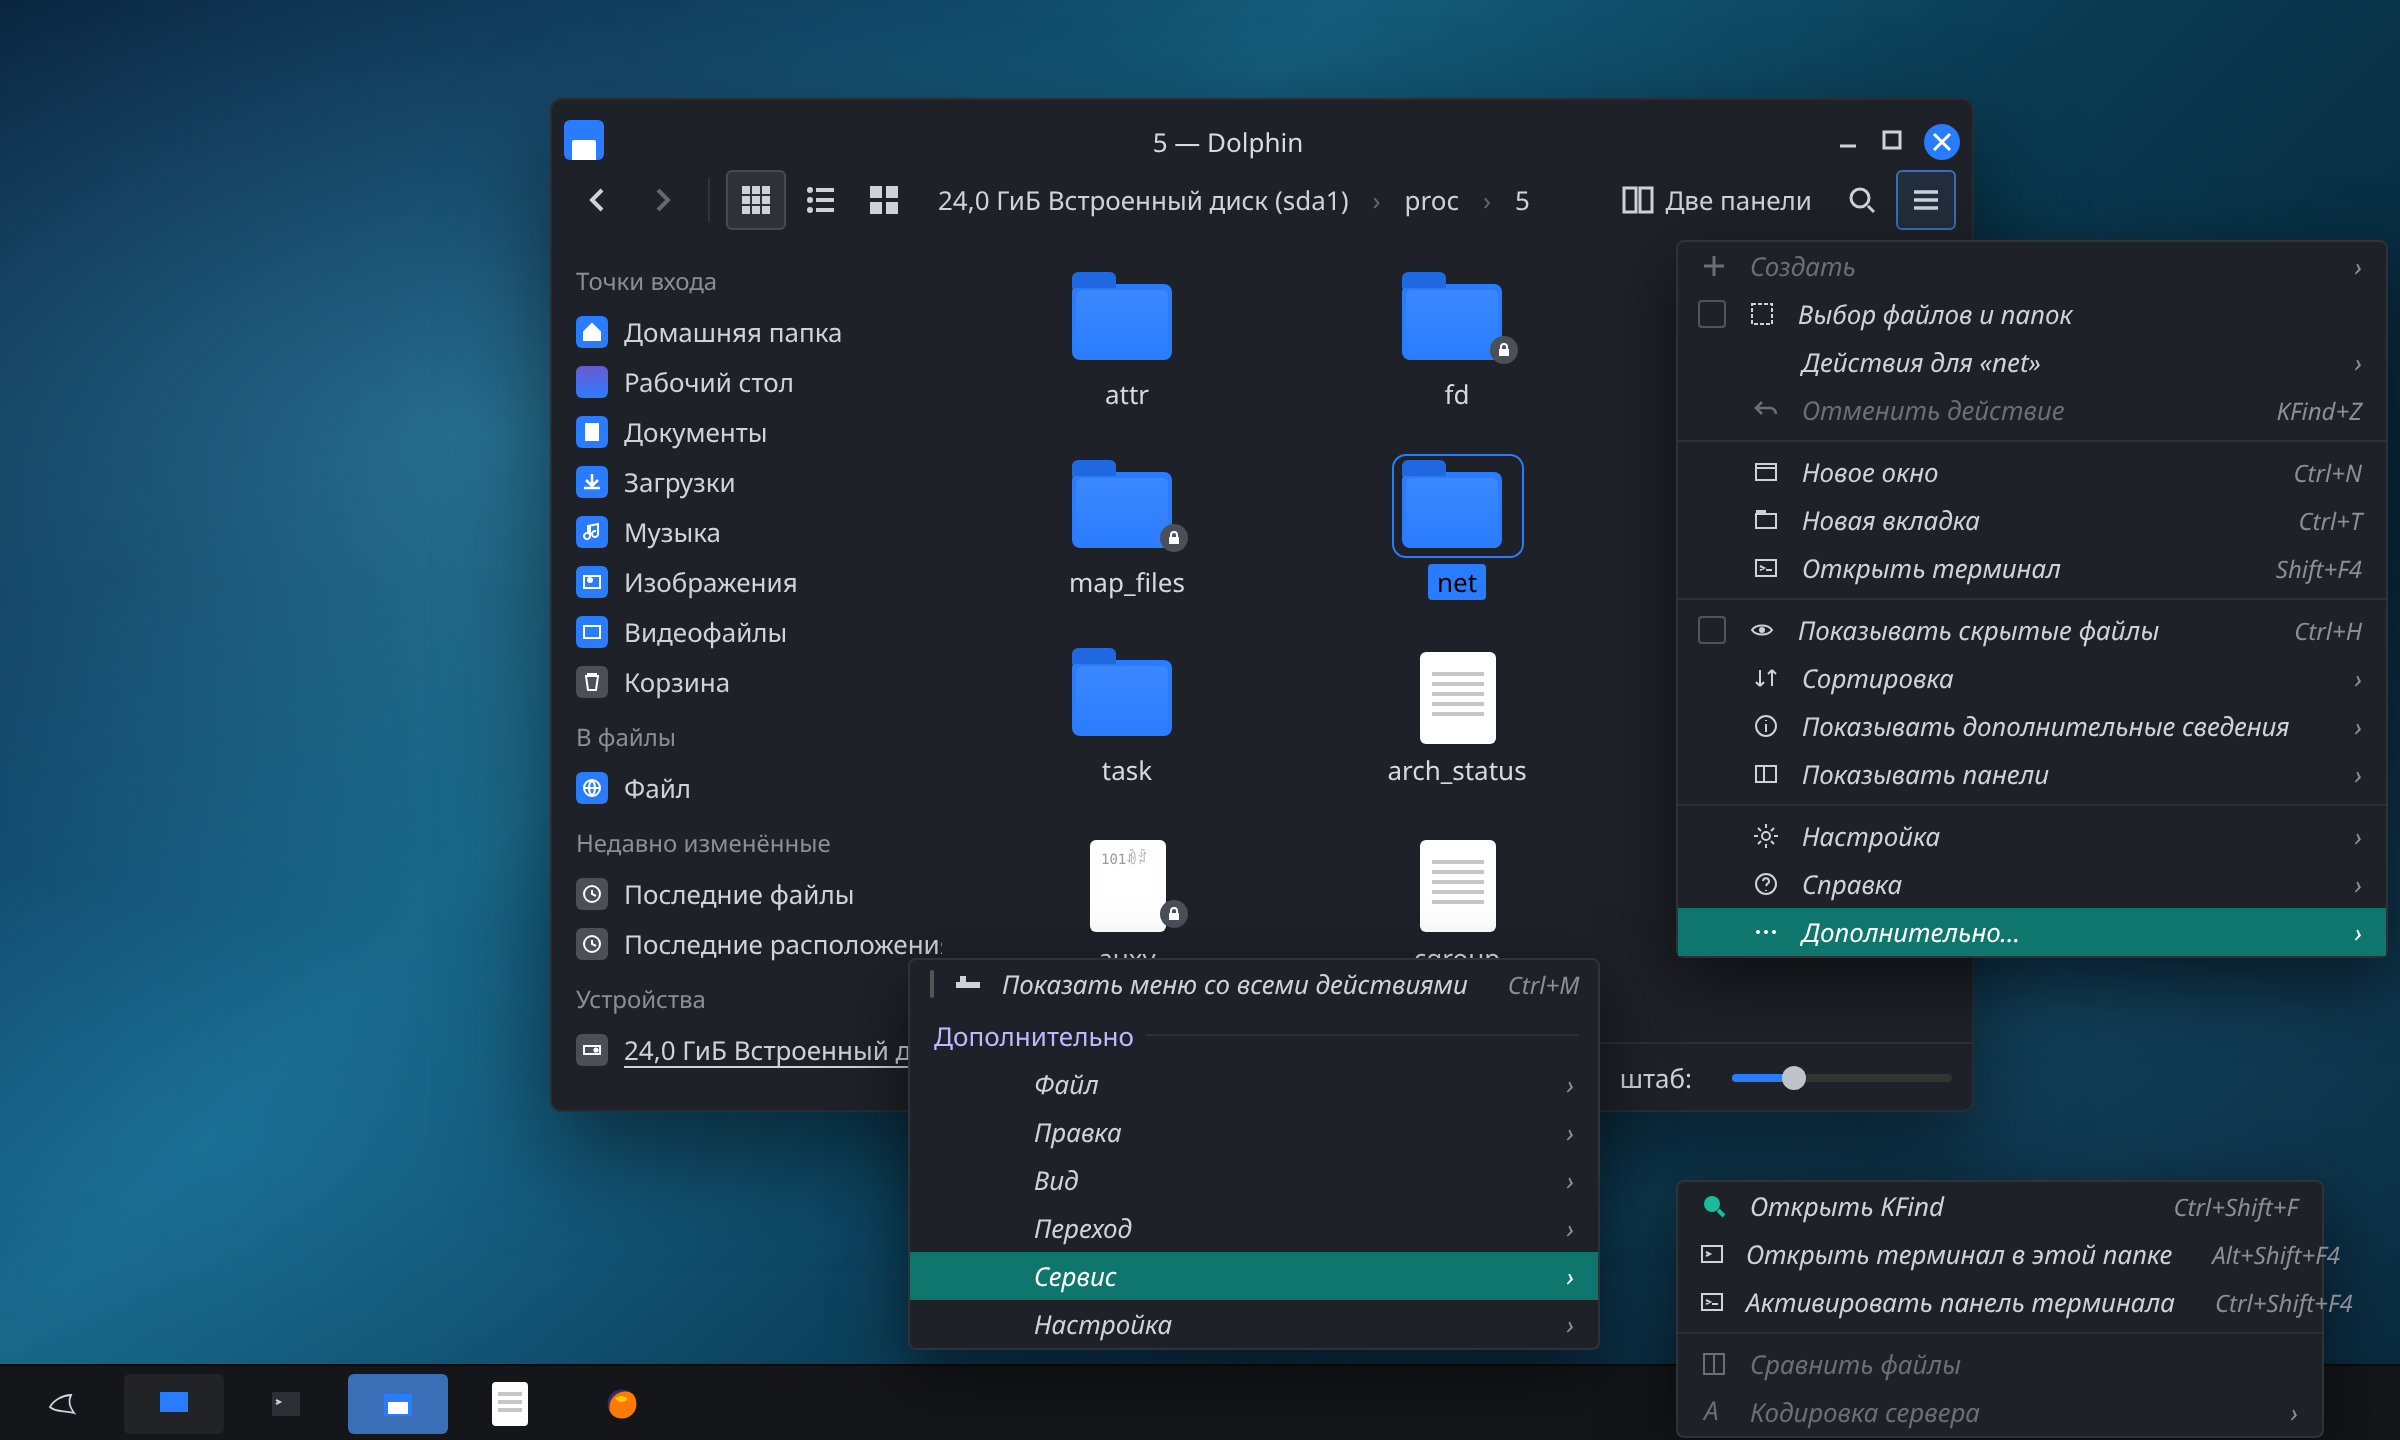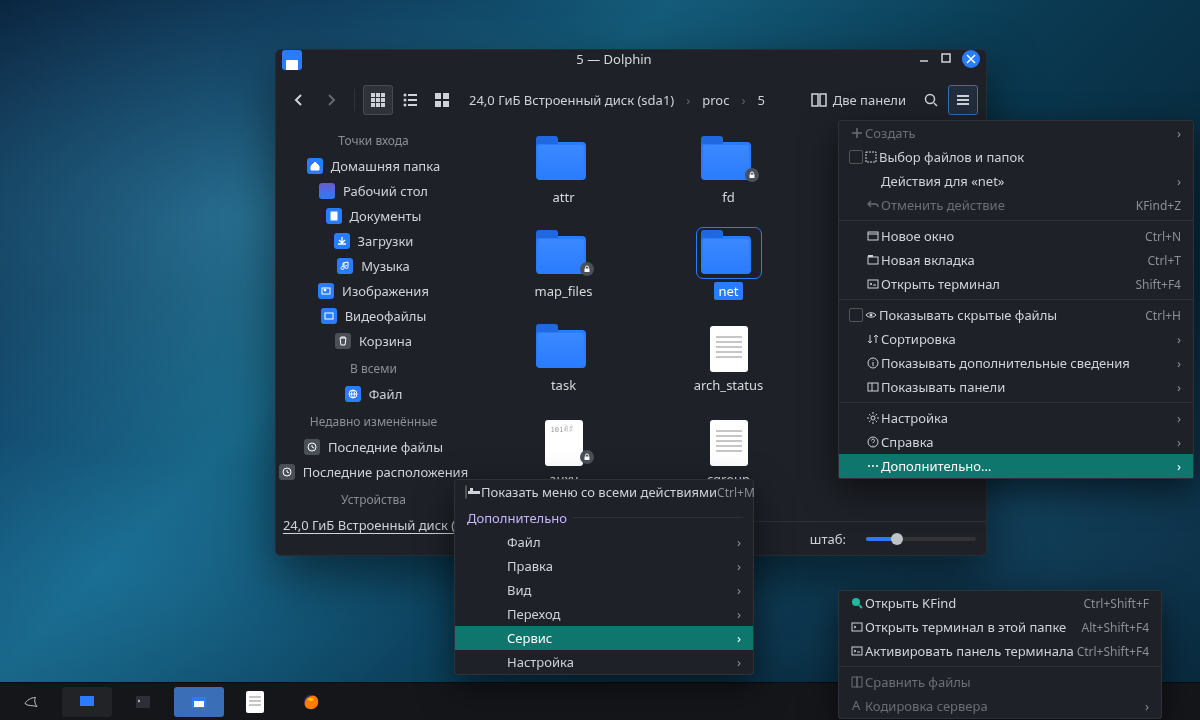--- a/index.html
+++ b/index.html
@@ -13,21 +13,21 @@
   
   .taskbar { position:absolute; left:0; right:0; bottom:0; height:38px; background:#14161a; display:flex; align-items:center; padding:0 6px; gap:6px; border-top:1px solid rgba(0,0,0,.5); z-index:20;}
   .taskbar .tb-btn { width:50px; height:30px; display:flex; align-items:center; justify-content:center; border-radius:3px; color:#cfd3d8; }
   .taskbar .tb-btn.active { background:#3a6fb7; color:#fff; }
   .taskbar svg { width:18px; height:18px; }
   .tb-file-icon { width:18px; height:22px; background:#fff; border-radius:2px; position:relative; }
   .tb-file-icon::after { content:""; position:absolute; top:9px; left:3px; right:3px; height:2px; background:#c6c6c6; box-shadow:0 4px 0 #c6c6c6, 0 -4px 0 #c6c6c6; }
 
   
   .window { position:absolute; left:275px; top:49px; width:712px; height:507px; background:#1e2128; border-radius:6px; border:1px solid rgba(255,255,255,.05); box-shadow:0 20px 50px rgba(0,0,0,.5); display:flex; flex-direction:column; overflow:hidden; color:#cfd3d8; }
-  .titlebar { height:30px; display:flex; align-items:flex-start; padding:0 6px; }
+  .titlebar { height:30px; display:flex; align-items:flex-end; padding:0 6px; }
   .titlebar .app-icon { width:20px; height:20px; background:#2a7cff; border-radius:3px; display:flex; align-items:end; justify-content:center; margin-right:8px; }
   .titlebar .app-icon::after { content:""; width:12px; height:10px; background:#fff; border-radius:1px 1px 0 0; }
   .titlebar .title { flex:1; text-align:center; color:#d7d9dc; font-size:13px; }
   .titlebar .win-btns { display:flex; gap:10px; align-items:center; }
   .win-close { width:18px; height:18px; border-radius:50%; background:#2a7cff; display:flex; align-items:center; justify-content:center; }
   .win-close svg { width:10px; height:10px; }
   .win-btn svg { width:12px; height:12px; }
 
   .toolbar { height:40px; display:flex; align-items:center; padding:0 8px; gap:2px; }
   .tb { width:30px; height:30px; display:flex; align-items:center; justify-content:center; border-radius:3px; color:#cfd3d8; }
@@ -35,67 +35,67 @@
   .tb svg { width:16px; height:16px; }
   .sep { width:1px; height:22px; background:rgba(255,255,255,.08); margin:0 6px; }
   .crumb { display:flex; align-items:center; gap:12px; margin-left:10px; color:#cfd3d8; }
   .crumb span { white-space:nowrap; }
   .crumb .chev { color:#666; }
   .toolbar .spacer { flex:1; }
   .split-btn { display:flex; align-items:center; gap:6px; padding:0 8px; height:30px; border-radius:3px; }
   .ham { border:1px solid #3a6fb7; background:rgba(58,111,183,.15); }
 
   .body { flex:1; display:flex; }
-  .places { width:195px; background:#1e2128; padding:6px 4px; display:flex; flex-direction:column; gap:1px; overflow:hidden;align-items:center; }
+  .places { width:195px; background:#1e2128; padding:6px 4px; display:flex; flex-direction:column; gap:1px; overflow:hidden; }
   .section-h { color:#8a8e95; font-size:12px; padding:6px 8px 4px; }
   .place { display:flex; align-items:center; gap:8px; padding:3px 8px; border-radius:3px; color:#cfd3d8; white-space:nowrap; }
   .place.sel { text-decoration: underline; text-underline-offset:3px; }
   .pi { width:16px; height:16px; border-radius:3px; background:#2a7cff; display:flex; align-items:center; justify-content:center; flex:0 0 16px; }
   .pi.gray { background:#4a4f58; }
   .pi svg { width:10px; height:10px; fill:#fff; stroke:#fff; }
 
   .content { flex:1; position:relative; background:#1e2128; }
   .grid { padding:18px 10px; display:grid; grid-template-columns:repeat(3, 150px); grid-auto-rows:94px; justify-content:space-around; }
   .item { display:flex; flex-direction:column; align-items:center; gap:8px; color:#d7d9dc; }
-  .item.sel .lbl { background:#2a7cff; color:#ffffff; border-radius:2px; padding:0 4px; }
+  .item.sel .lbl { background:#2a7cff; color:#000000; border-radius:2px; padding:0 4px; }
   .item.sel .ficon { outline:1px solid #2a7cff; outline-offset:4px; border-radius:2px; }
   .ficon { position:relative; width:56px; height:42px; }
   .folder { width:50px; height:38px; background:#2a7cff; border-radius:4px; position:relative; margin-top:4px; }
   .folder::before { content:""; position:absolute; top:-6px; left:0; width:22px; height:8px; background:#2068e0; border-radius:3px 3px 0 0; }
   .folder::after { content:""; position:absolute; inset:3px 2px 0 2px; background:linear-gradient(#3b88ff,#2a7cff); border-radius:3px; }
   .lock { position:absolute; right:-2px; bottom:-2px; width:14px; height:14px; background:#4a4f58; border-radius:50%; display:flex; align-items:center; justify-content:center; }
   .lock svg { width:8px; height:8px; fill:#fff; }
   .file { width:38px; height:46px; background:#fff; border-radius:3px; position:relative; margin:0 auto; }
   .file.lines::before { content:""; position:absolute; top:10px; left:6px; right:6px; height:2px; background:#c6c6c6; box-shadow:0 5px 0 #c6c6c6, 0 10px 0 #c6c6c6, 0 15px 0 #c6c6c6, 0 20px 0 #c6c6c6; }
   .file.binary::before { content:"101\A010\A101\A1010"; white-space:pre; position:absolute; top:6px; left:6px; color:#999; font-size:7px; line-height:8px; font-family:monospace; }
   .lbl { font-size:13px; }
 
   .statusbar { position:absolute; bottom:0; left:195px; right:0; height:34px; border-top:1px solid rgba(255,255,255,.07); display:flex; align-items:center; padding:0 10px; gap:10px; background:#1e2128; }
   .statusbar .sel-file { width:20px; height:24px; background:#fff; border-radius:2px; outline:1px solid #2a7cff; outline-offset:2px; }
   .slider { flex:0 0 110px; height:4px; background:#333; border-radius:2px; position:relative; margin-left:10px; }
   .slider .fill { position:absolute; left:0; top:0; bottom:0; width:28%; background:#2a7cff; border-radius:2px; }
   .slider .knob { position:absolute; left:28%; top:50%; width:12px; height:12px; background:#bfc3c8; border-radius:50%; transform:translate(-50%,-50%); }
 
   
   .menu { position:absolute; background:#1e2128; border:1px solid rgba(255,255,255,.08); border-radius:4px; box-shadow:0 12px 35px rgba(0,0,0,.55); color:#cfd3d8; z-index:30; }
-  .menu .row { display:flex; align-items:center; height:24px; padding:0 12px 0 10px; white-space:nowrap; }
+  .menu .row { display:flex; align-items:center; height:24px; padding:0 12px 0 10px; gap:10px; white-space:nowrap;font-style:italic; }
   .menu .row.sel { background:#0f766e; color:#fff; }
   .menu .row.disabled { color:#6a6e76; }
   .menu .ic { width:16px; display:flex; justify-content:center; }
   .menu .ic svg { width:14px; height:14px; }
   .menu .cb { width:14px; height:14px; border:1px solid #555; border-radius:2px; }
   .menu .sp { flex:1; }
   .menu .sc { color:#8a8e95; font-size:12px; }
   .menu .submenu::after { content:"›"; color:#8a8e95; margin-left:8px; }
   .menu .row.sel.submenu::after { color:#fff; }
   .menu hr { border:none; border-top:1px solid rgba(255,255,255,.07); margin:3px 0; }
   .menu .hdr { color:#c4b5fd; font-size:12px; padding:5px 12px 3px; }
 
   .menu.main { left:838px; top:120px; width:356px; }
-  .menu.more { left:454px; top:479px; width:300px; }
+  .menu.more { left:454px; top:479px; width:346px; }
   .menu.tools { left:838px; top:590px; width:324px; }
 </style>
 </head>
 <body>
 
 <div class="wallpaper-overlay"></div>
 
 <div class="window">
   <div class="titlebar">
     <div class="app-icon"></div>
@@ -244,21 +244,21 @@
         </div>
       <div class="place">
           <span class="pi gray">
             <svg viewBox="0 0 10 10">
               <path d="M2 2h6l-1 7H3zM3 2V1h4v1" fill="none" stroke="#fff"></path>
             </svg>
           </span>
           <span>Корзина</span>
         </div>
 
-      <div class="section-h">В всеми</div>
+      <div class="section-h">В файлы</div>
       <div class="place">
           <span class="pi">
             <svg viewBox="0 0 10 10">
               <circle cx="5" cy="5" r="4" fill="none" stroke="#fff"></circle>
               <path d="M1 5h8M5 1c2 2 2 6 0 8M5 1c-2 2-2 6 0 8" fill="none" stroke="#fff"></path>
             </svg>
           </span>
           <span>Файл</span>
         </div>
 

